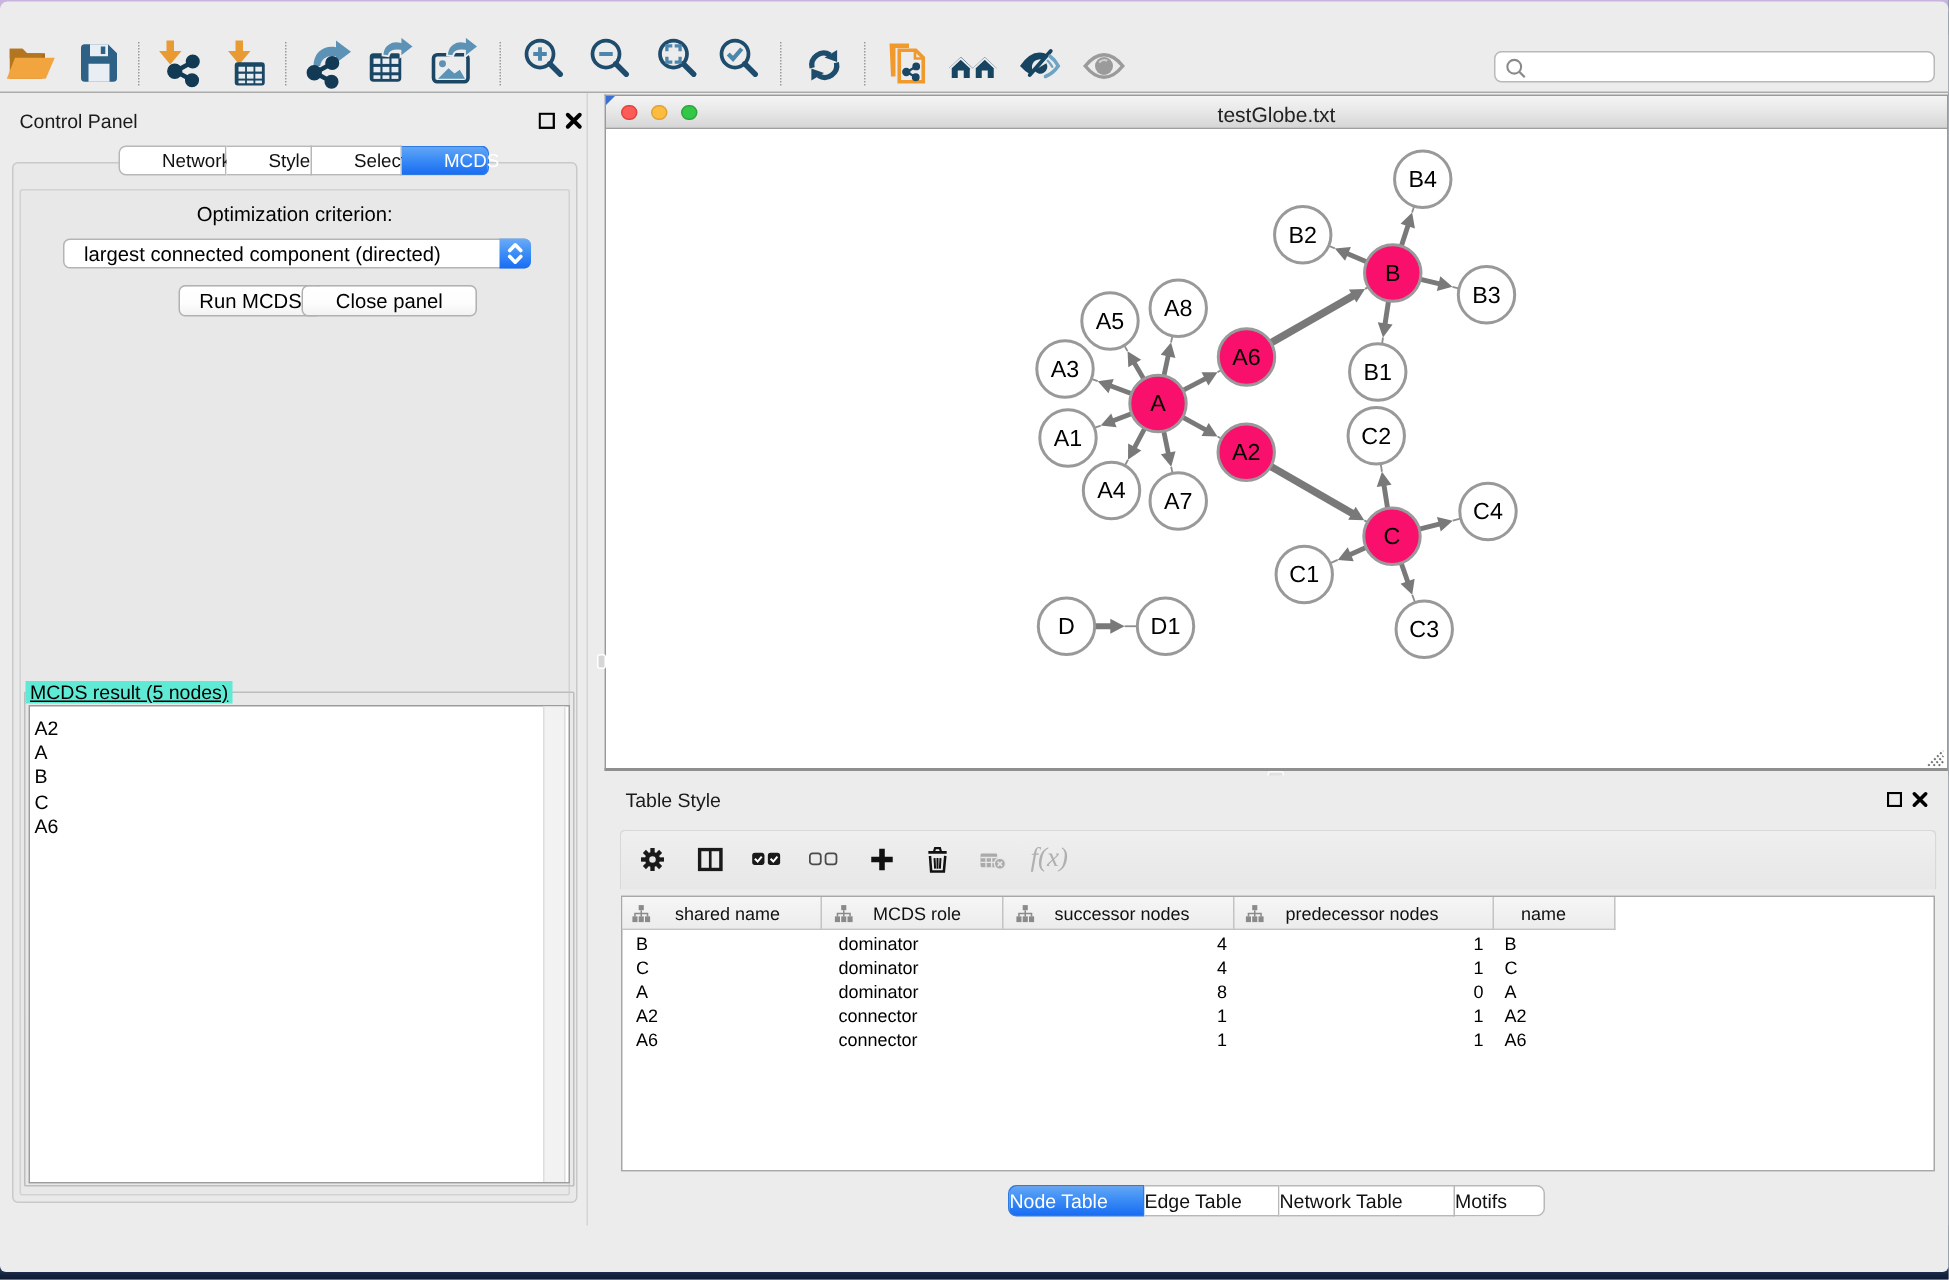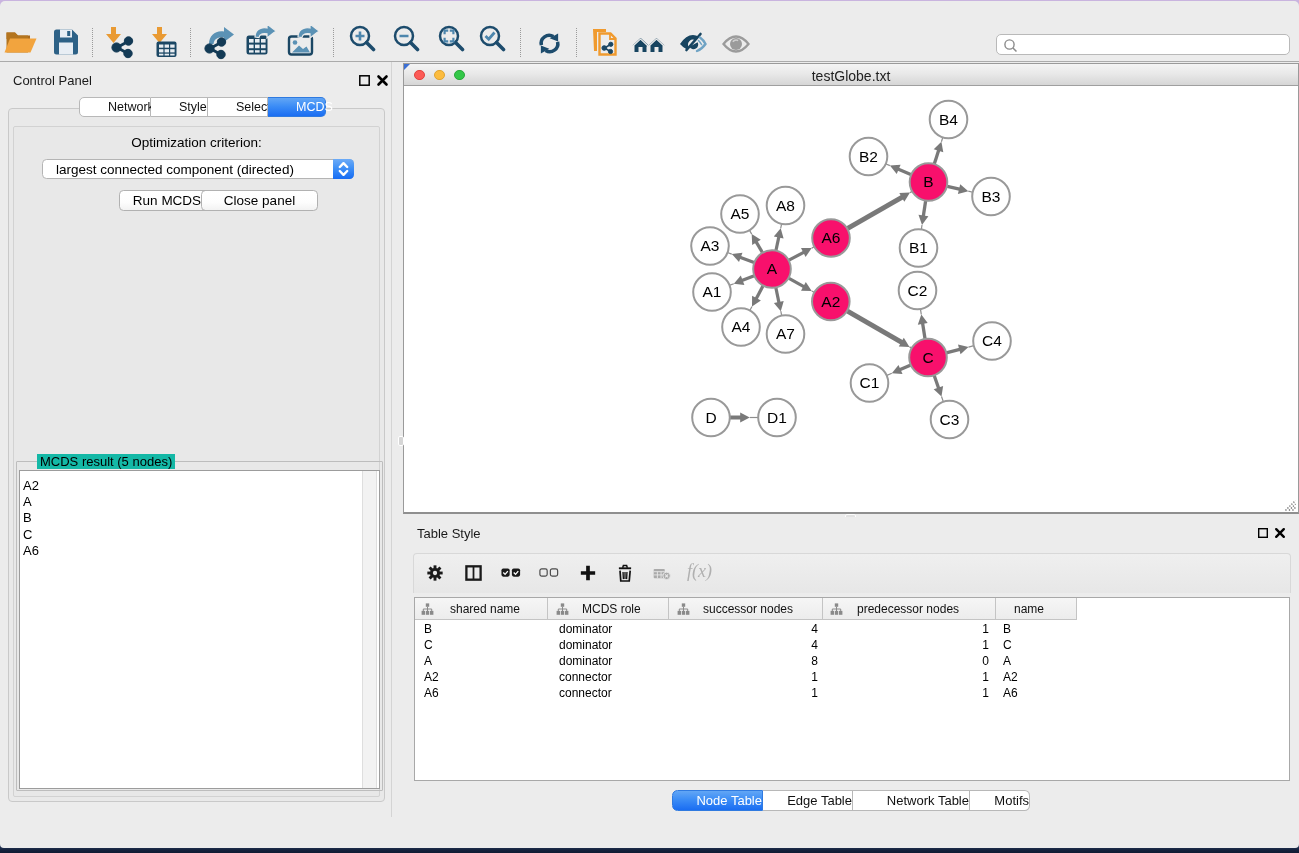--- a/index.html
+++ b/index.html
@@ -50,22 +50,22 @@
   border:1px solid #b4b4b4; border-radius:4.5px; font-size:13.5px; color:#000;
   line-height:19px; padding-left:13px; }
 #combo .step { position:absolute; right:-1px; top:-1px; width:21px; height:20px;
   background:linear-gradient(180deg,#6cabf7 0%,#3f90f6 45%,#176cf3 100%);
   border-radius:0 4.5px 4.5px 0; }
 .btn { position:absolute; height:21px; background:linear-gradient(180deg,#ffffff 0%,#fdfdfd 60%,#f2f2f2 100%);
   border:1px solid #b1b1b1; border-radius:4.5px; font-size:13.5px; color:#000;
   text-align:center; line-height:19px; }
 #fieldset { position:absolute; left:16px; top:399px; width:367px; height:330px;
   border:1px solid #bdbdbd; border-radius:1px; }
-.fsleg { position:absolute; top:-8px; left:20px; background:#14b8a6; padding:0 3px;
-  font-size:13px; color:#000; }
+.fsleg { position:absolute; top:-8px; left:0; background:#5eead4; padding:0 3px;
+  font-size:13px; color:#000;text-decoration:underline; }
 #mcdslist { position:absolute; left:2px; top:8px; width:361px; height:319px; background:#fff;
   border:1px solid #9c9c9c; font-size:13px; color:#000; padding-top:7px; }
 #mcdslist .scroll { position:absolute; right:2px; top:0; width:15px; height:100%;
   background:#f2f2f2; border-left:1px solid #dedede; border-right:1px solid #dedede; }
 #mcdslist div.it { padding-left:3px; line-height:16.2px; }
 
 #statusbar { position:absolute; left:0; top:816px; width:100%; height:31px;
   background:#ececec; border-top:1px solid #c2c2c2; }
 #listbtn { position:absolute; left:9px; top:6px; width:27px; height:23px; background:#fdfdfd;
   border:1px solid #9a9a9a; border-radius:2px; }
@@ -423,21 +423,21 @@
 #tp-table { position:absolute; left:22px; top:80px; width:876px; height:184px;
   background:#fff; border:1px solid #a8a8a8; }
 #tp-header { position:absolute; left:0; top:0; width:662px; height:22px;
   background:linear-gradient(180deg,#f6f6f6,#ececec); border-bottom:1px solid #c4c4c4; }
 .hcell { position:absolute; top:0; height:22px; border-right:1px solid #c4c4c4;
   font-size:12px; color:#111; text-align:left; line-height:22px; }
 .hicon { position:absolute; top:5px; }
 .trow { position:absolute; left:0; width:876px; height:16px; font-size:12px; color:#000; }
 .trow div { position:absolute; top:1px; }
 .tabrow2 { position:absolute; top:273px; left:280px; }
-.tab2 { float:left; height:21px; line-height:20px; font-size:13px; text-align:right;
+.tab2 { float:left; height:21px; line-height:20px; font-size:13px; text-align:left;
   background:#fff; border:1px solid #b8b8b8; border-left:none; color:#111; }
 .tab2.first { border-left:1px solid #b8b8b8; border-radius:5.5px 0 0 5.5px; }
 .tab2.last { border-radius:0 5.5px 5.5px 0; }
 .tab2.sel { background:linear-gradient(180deg,#62a6f5 0%,#3c8df6 45%,#1a6df2 100%);
   color:#fff; border-color:#2f7ae0; }
 </style>
 <div id="tpanel">
   <div class="ptitle" style="left:25px; top:9px;">Table Style</div>
   <svg style="position:absolute; left:866px; top:11px" width="10" height="10" viewBox="0 0 10 10">
     <rect x="0.7" y="0.7" width="8.6" height="8.6" fill="none" stroke="#000" stroke-width="1.4"></rect>

